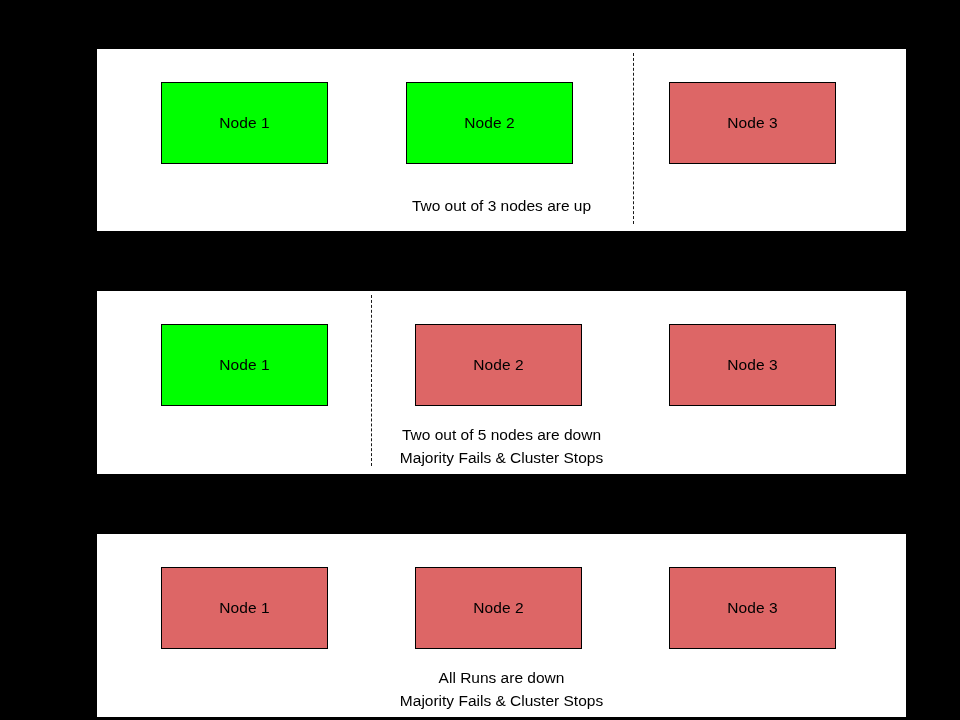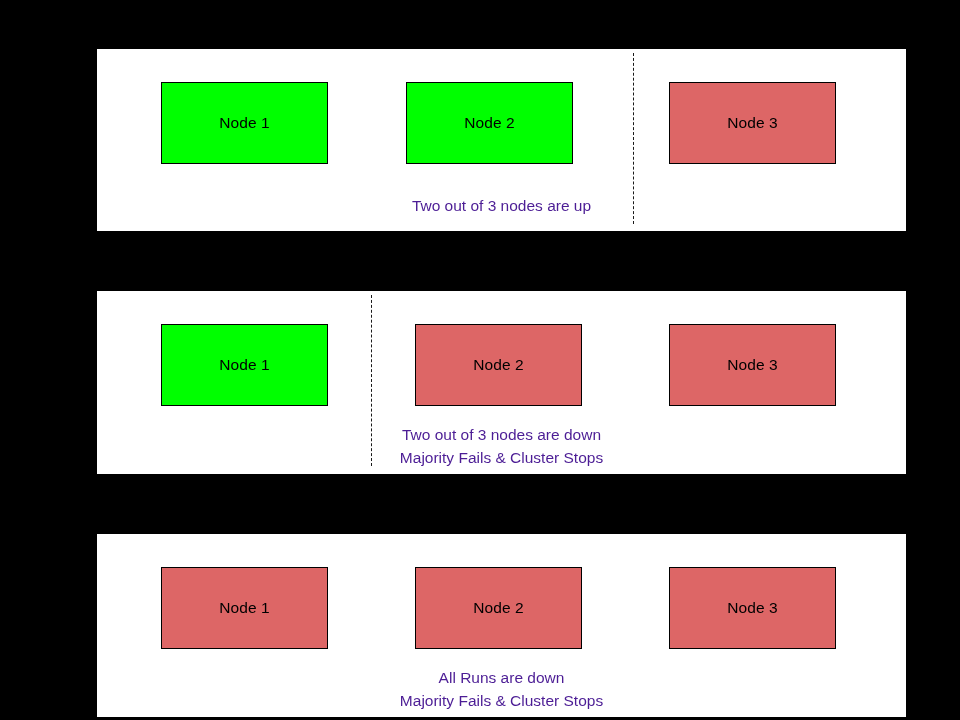--- a/index.html
+++ b/index.html
@@ -54,21 +54,21 @@
     position: absolute;
     width: 0;
     border-left: 1.4px dashed #1a1a1a;
     box-sizing: border-box;
   }
 
   .caption {
     position: absolute;
     font-family: "Liberation Sans", sans-serif;
     font-size: 15.5px;
-    color: #4c1d95;
+    color: #000000;
     line-height: 22.5px;
     text-align: center;
     white-space: nowrap;
     user-select: none;
   }
   .caption .cap-line {
     display: block;
   }
 </style>
 </head>
@@ -107,21 +107,21 @@
       <span class="node-label">Node 2</span>
     </div>
 
     <div class="node-box" style="left:572px; top:33px; width:167px; height:82px; background:#DD6666;">
       <span class="node-label">Node 3</span>
     </div>
 
     <div class="divider" style="left: 274px; top: 4px; height: 171px; border-left-color: rgb(26, 26, 26);"></div>
 
     <div class="caption" style="left:0px; top:133px; width:809px;">
-      <span class="cap-line">Two out of 3 nodes are down</span>
+      <span class="cap-line">Two out of 5 nodes are down</span>
       <span class="cap-line">Majority Fails &amp; Cluster Stops</span>
     </div>
   </div>
 
   <div class="panel" style="left: 97px; top: 508px; width: 809px; height: 183px; background: rgb(255, 255, 255);">
 
     <div class="node-box" style="left:64px; top:33px; width:167px; height:82px; background:#DD6666;">
       <span class="node-label">Node 1</span>
     </div>
 

